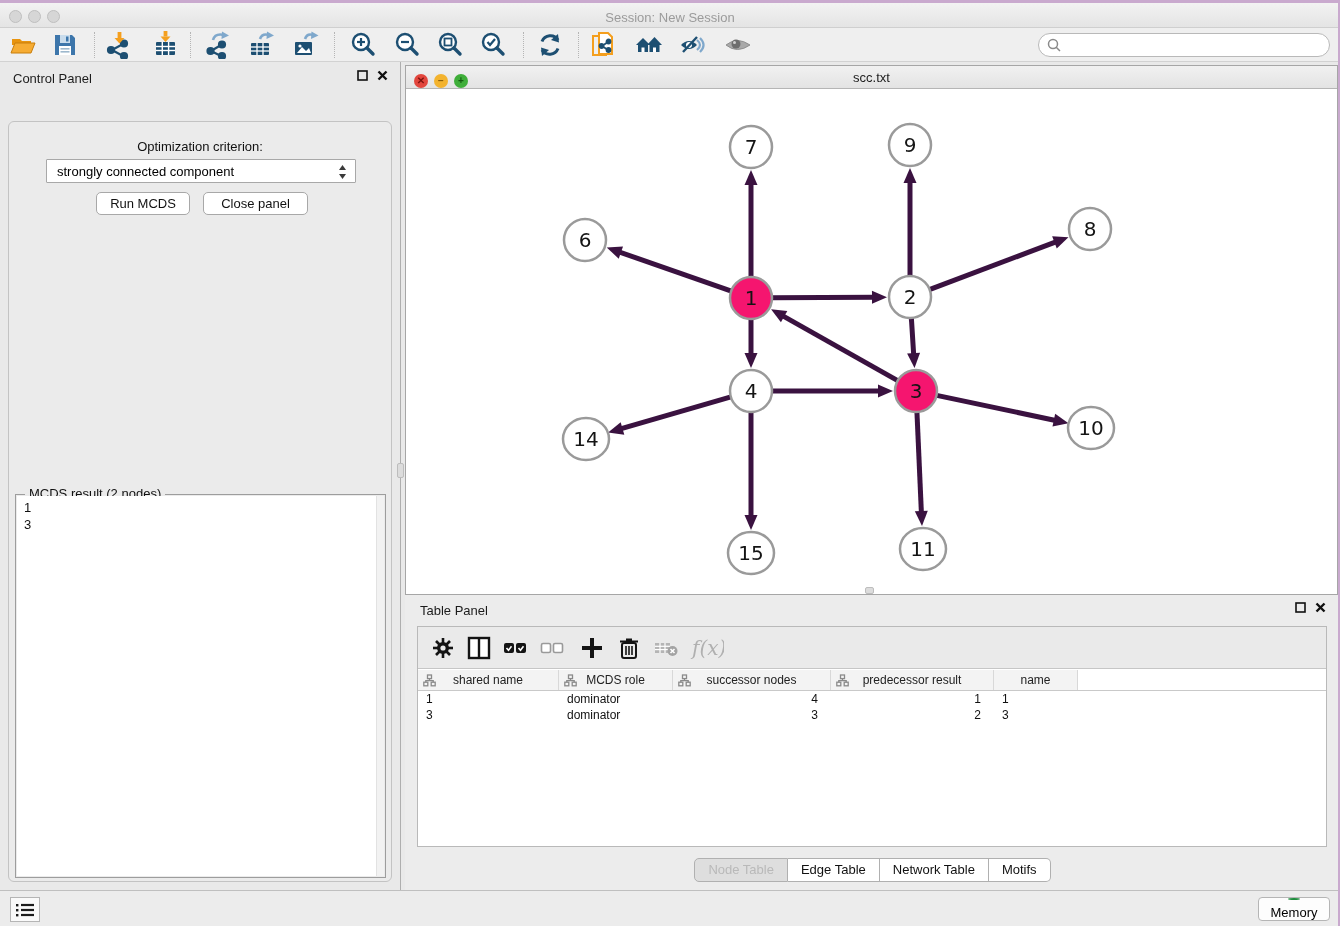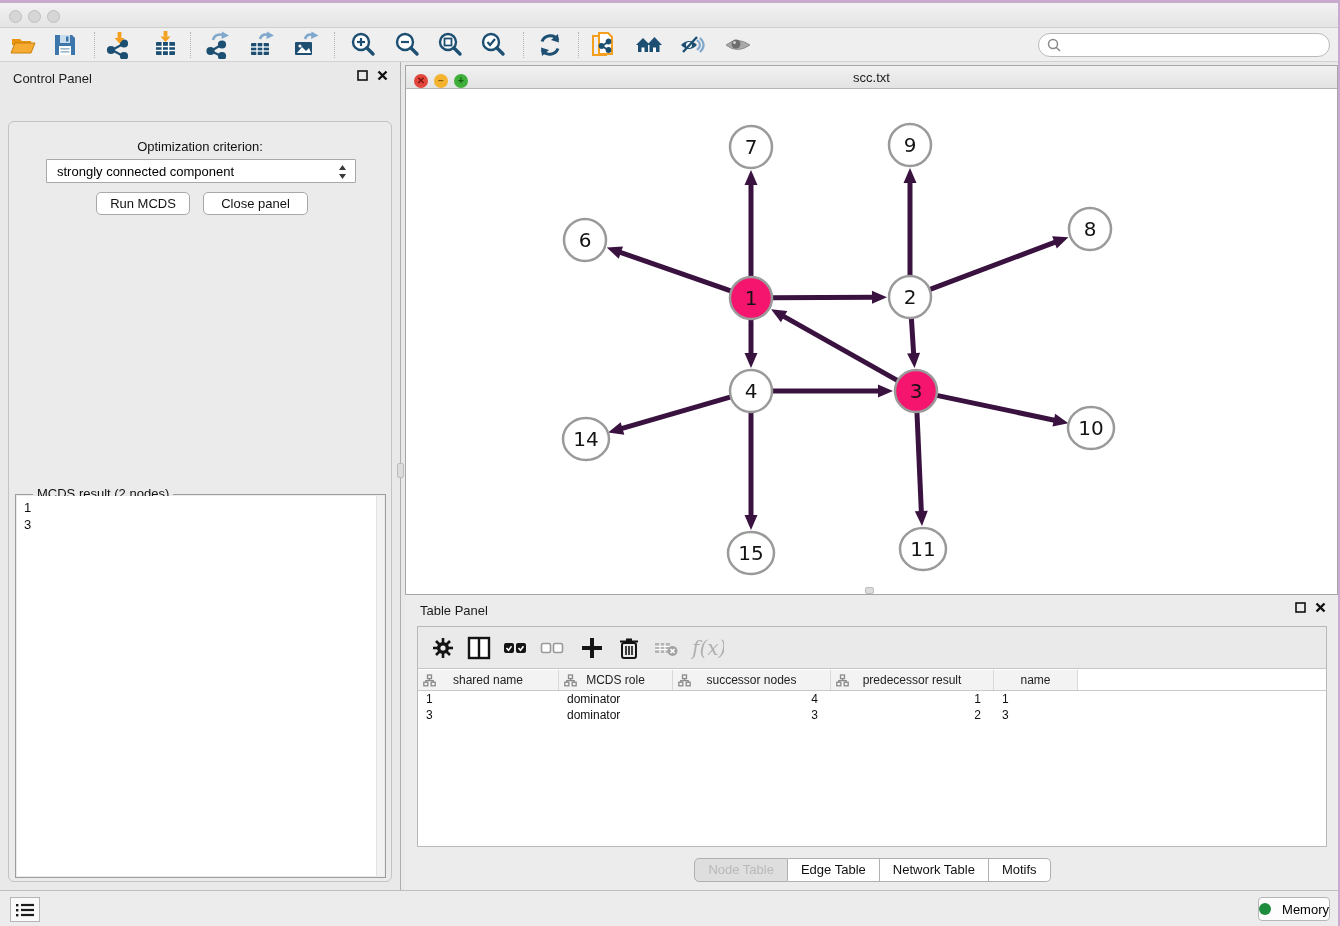--- a/index.html
+++ b/index.html
@@ -39,21 +39,21 @@
   #opt-label { position:absolute; left:0; width:100%; top:17px; text-align:center; font-size:13px; color:#111; }
   #criterion-select { position:absolute; left:37px; top:37px; width:310px; height:24px; background:#fff;
                       border:1px solid #a8a8a8; border-radius:1px; font-size:13px; display:flex; align-items:center;
                       padding-left:10px; cursor:pointer; }
   .stepper { position:absolute; right:8px; top:4px; }
   .cp-btn { position:absolute; top:70px; height:23px; background:#fff; border:1px solid #a8a8a8; border-radius:5px;
             font-size:13px; display:flex; align-items:center; justify-content:center; cursor:pointer; color:#111; }
   #run-btn { left:87px; width:94px; }
   #close-panel-btn { left:194px; width:105px; }
   #result-box { position:absolute; left:6px; top:372px; width:371px; height:384px; border:1px solid #9d9d9d; }
-  #result-legend { position:absolute; left:17px; top:-9px; background:#ebebeb; padding:0 4px; font-size:13px; color:#111; }
+  #result-legend { position:absolute; left:9px; top:-9px; background:#ebebeb; padding:0 4px; font-size:13px; color:#111; }
   #result-text { position:absolute; left:1px; top:1px; right:9px; bottom:1px; background:#fff; font-size:13px;
                  color:#111; padding:3px 0 0 7px; line-height:17px; white-space:pre; }
   #result-scroll { position:absolute; top:1px; right:1px; width:8px; bottom:1px; background:#f2f2f2; border-left:1px solid #e2e2e2; }
 
   
   #network-frame { left:405px; top:65px; width:933px; height:530px; border:1px solid #a6a6a6; background:#fff; }
   #net-titlebar { position:absolute; left:0; top:0; width:100%; height:23px; background:linear-gradient(#f1f1f1,#e3e3e3);
                   border-bottom:1px solid #b5b5b5; }
   .light { width:14px; height:14px; border-radius:50%; display:inline-flex; align-items:center; justify-content:center;
            font-size:10px; font-weight:bold; line-height:1; margin-right:6px; cursor:pointer; }
@@ -84,32 +84,33 @@
             border-left:none; color:#111; cursor:pointer; }
   .tp-tab:first-child { border-left:1px solid #b0b0b0; border-radius:5px 0 0 5px; }
   .tp-tab:last-child { border-radius:0 5px 5px 0; }
   .tp-tab.selected { background:#dedede; color:#b9b9b9; }
 
   
   #statusbar { left:0; top:890px; width:1340px; height:36px; background:#ececec; border-top:1px solid #bfbfbf; }
   #list-btn { position:absolute; left:10px; top:6px; width:30px; height:25px; background:#fafafa; border:1px solid #b5b5b5;
               display:flex; align-items:center; justify-content:center; cursor:pointer; }
   #memory-btn { position:absolute; right:10px; top:6px; width:72px; height:24px; background:#fdfdfd; border:1px solid #b5b5b5;
-                border-radius:4px; display:flex; align-items:center; justify-content:space-between; gap:5px; font-size:13px; cursor:pointer; }
+                border-radius:4px; display:flex; align-items:center; justify-content:flex-start; gap:5px; font-size:13px; cursor:pointer;flex-direction:column; }
   #memory-dot { width:12px; height:12px; border-radius:50%; background:#1d8c3c; }
 </style>
 </head>
 <body>
 
 <div id="window">
 
   <div id="titlebar" class="abs">
     <div class="abs" style="left:9px; top:6px;">
       <span class="tl-gray"></span><span class="tl-gray"></span><span class="tl-gray"></span>
     </div>
+    <div id="window-title" class="abs">Session: New Session</div>
   </div>
 
   <div id="toolbar" class="abs">
 
     <svg class="tb-icon" style="left:9px" viewBox="0 0 28 28">
       <path d="M3 8 h8 l2 2 h9 v4 H3 z" fill="#e8940f"></path>
       <path d="M6 12 h20 l-4 10 H2 z" fill="#f6ac33" stroke="#c87e0c" stroke-width="1"></path>
     </svg>
 
     <svg class="tb-icon" style="left:51px" viewBox="0 0 28 28">

